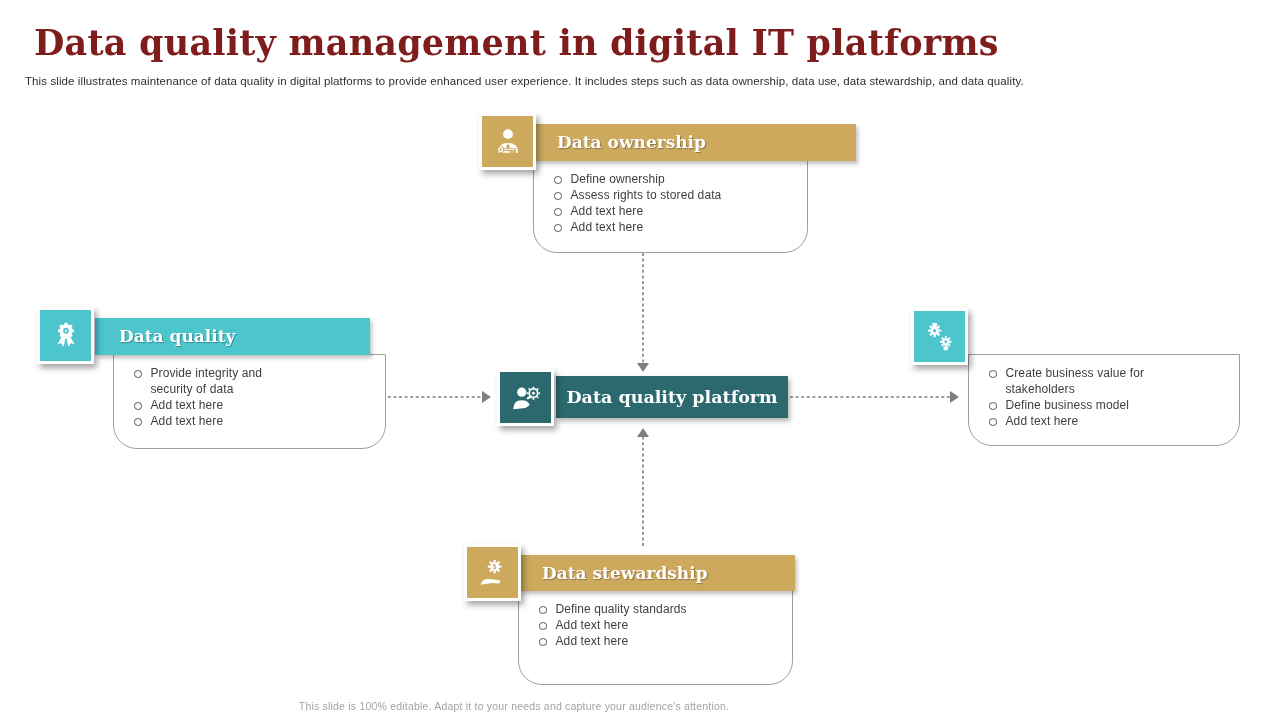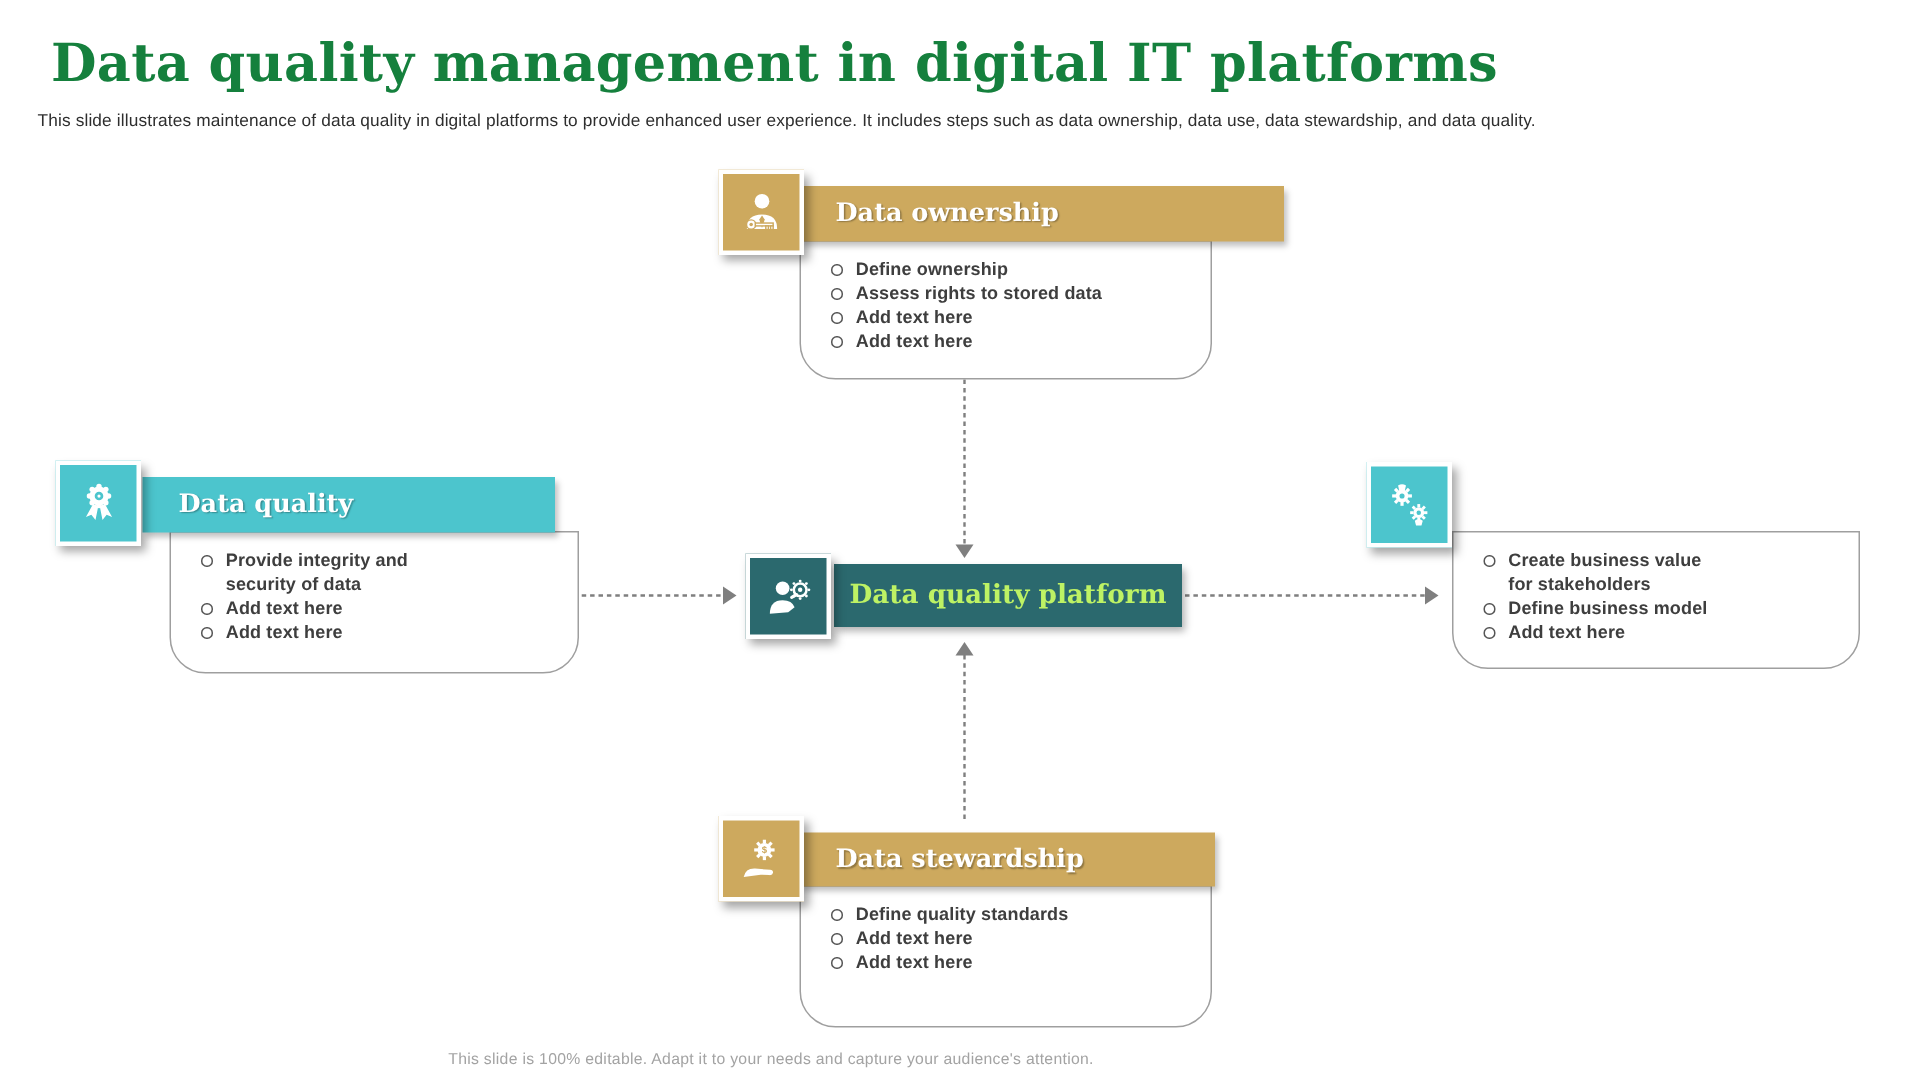--- a/index.html
+++ b/index.html
@@ -2,21 +2,21 @@
 <html><head>
 <meta charset="utf-8">
 <style>
   html,body{margin:0;padding:0;}
   body{
     width:1280px;height:720px;background:#ffffff;position:relative;overflow:hidden;
     font-family:"Liberation Sans",sans-serif;
   }
   .title{
     position:absolute;left:34px;top:22px;margin:0;
-    font-family:"DejaVu Serif",serif;font-weight:700;font-size:35px;color:#15803d;
+    font-family:"DejaVu Serif",serif;font-weight:700;font-size:35px;color:#7f1d1d;
     letter-spacing:0.2px;white-space:nowrap;
   }
   .subtitle{
     position:absolute;left:25px;top:75px;margin:0;width:1100px;
     font-size:11.5px;color:#2e2e2e;letter-spacing:0.1px;white-space:nowrap;
   }
   .footer{
     position:absolute;left:0;top:700px;width:1028px;text-align:center;
     font-size:10.5px;color:#a3a3a3;letter-spacing:0.2px;
   }
@@ -33,49 +33,49 @@
     padding-left:24px;box-sizing:border-box;
     text-shadow:1px 1px 1px rgba(0,0,0,.3);
     box-shadow:2px 3px 4px rgba(0,0,0,.25);z-index:3;white-space:nowrap;
   }
   .gold{background:#CDA95E;}
   .teal{background:#4CC5CD;}
   .dteal{background:#2B696E;}
   .card{
     position:absolute;background:#fff;border:1px solid #9f9f9f;
     border-radius:0 0 24px 24px;box-sizing:border-box;
-    padding:10px 12px 14px 20px;z-index:2;font-weight:bold;
+    padding:10px 12px 14px 20px;z-index:2;
   }
   .card ul{list-style:none;margin:0;padding:0;}
   .card li{
     display:flex;gap:9px;font-size:12px;line-height:16px;color:#3e3e3e;
     letter-spacing:0.1px;
   }
   .mk{
     flex:none;width:5.5px;height:5.5px;border:1.2px solid #555;border-radius:50%;
     margin-top:5px;box-sizing:content-box;
   }
   .wrapnarrow span[data-bind]{display:inline-block;max-width:145px;}
   
   .cbar{
     position:absolute;height:42px;line-height:42px;text-align:center;
-    color:#bef264;font-family:"DejaVu Serif",serif;font-weight:700;font-size:17.5px;
+    color:#ffffff;font-family:"DejaVu Serif",serif;font-weight:700;font-size:17.5px;
     box-shadow:2px 3px 5px rgba(0,0,0,.3);z-index:3;white-space:nowrap;
   }
   
   .n-own{left:479px;top:113px;width:332px;height:140px;}
   .n-own .hdr{left:54px;top:11px;width:323px;}
   .n-own .card{left:54px;top:47px;width:275px;height:93px;}
   .n-qual{left:37px;top:307px;width:334px;height:142px;}
   .n-qual .hdr{left:58px;top:11px;width:275px;}
   .n-qual .card{left:58px;top:47px;width:273px;height:95px;margin-left:18px;}
   .n-use{left:911px;top:308px;width:335px;height:140px;}
   .n-use .hdr{left:58px;top:10px;width:276px;}
   .n-use .card{left:57px;top:46px;width:272px;height:92px;}
-  .n-stew{left:479px;top:544px;width:332px;height:141px;}
+  .n-stew{left:464px;top:544px;width:332px;height:141px;}
   .n-stew .hdr{left:54px;top:11px;width:277px;height:36px;line-height:36px;}
   .n-stew .card{left:54px;top:46px;width:275px;height:95px;}
   .n-center{left:497px;top:369px;width:292px;height:58px;}
   .n-center .cbar{left:59px;top:7px;width:232px;}
   .arrows{position:absolute;left:0;top:0;width:1280px;height:720px;z-index:1;pointer-events:none;}
 </style>
 </head>
 <body>
 
 <h1 class="title" data-bind="slide.title">Data quality management in digital IT platforms</h1>

